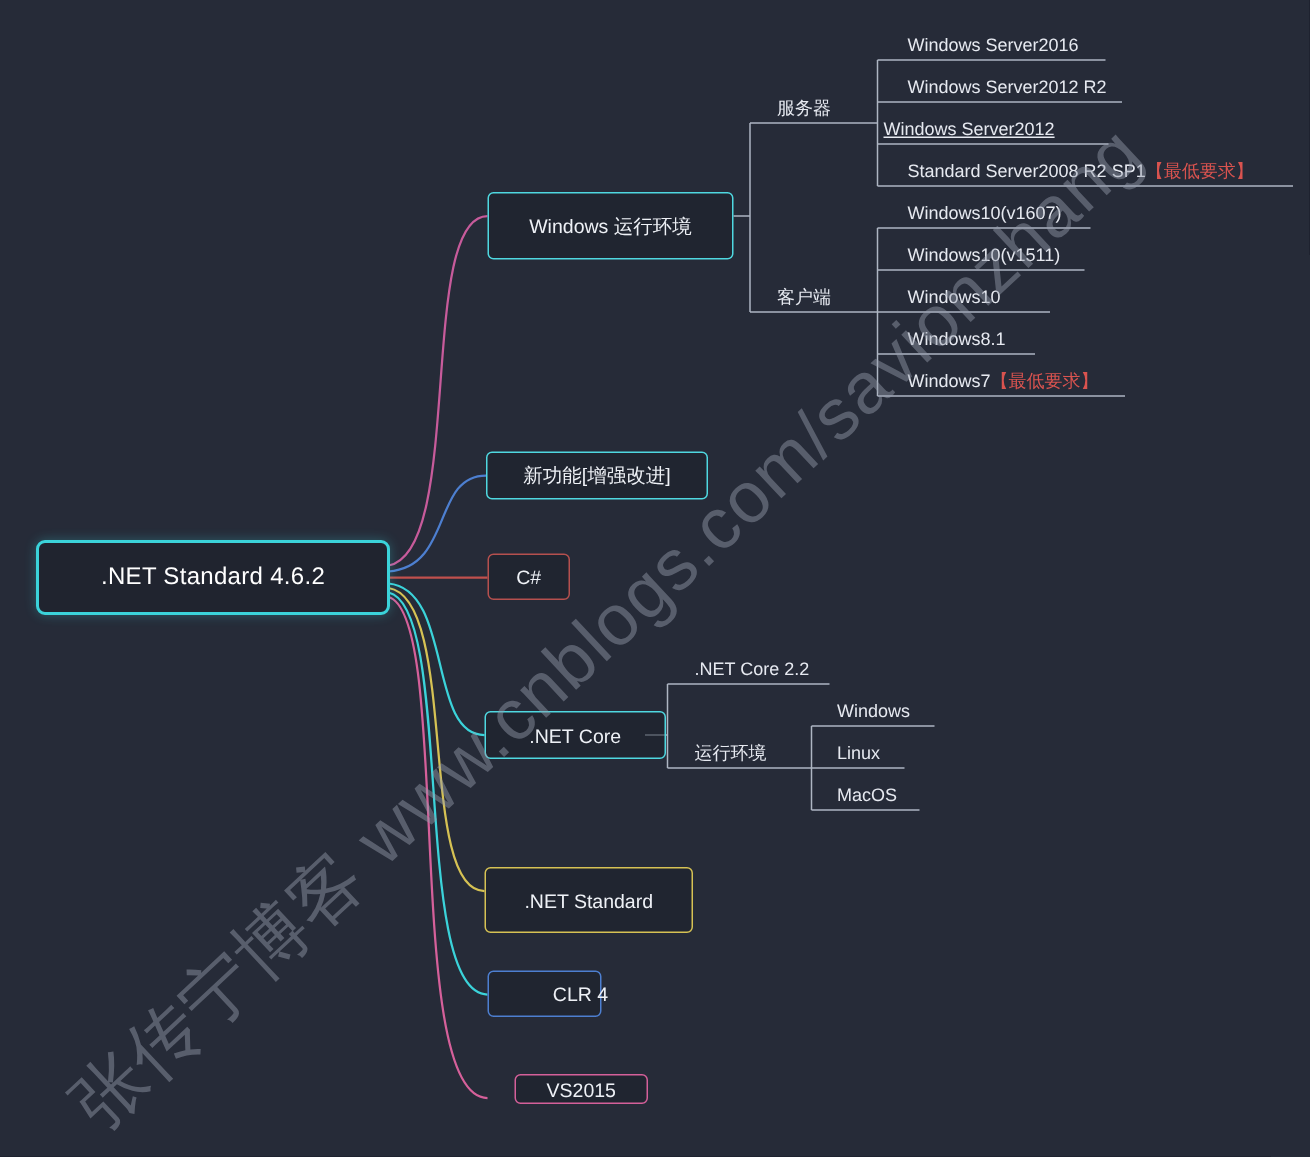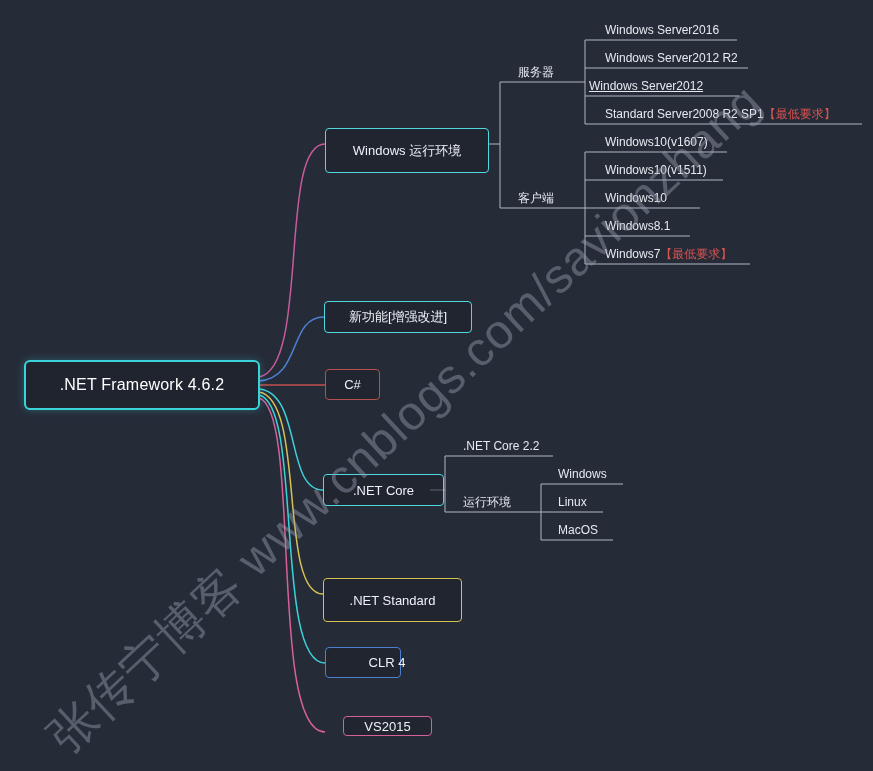--- a/index.html
+++ b/index.html
@@ -69,21 +69,21 @@
       <path d="M445,456 L553,456"></path>
       <path d="M445,512 L541,512"></path>
       <path d="M541,484 L541,540"></path>
       <path d="M541,484 L623,484"></path>
       <path d="M541,512 L603,512"></path>
       <path d="M541,540 L613,540"></path>
     </g>
   </svg>
 
   <div class="root-node" style="left: 24px; top: 360px; width: 236px; height: 50px; border-color: rgb(59, 211, 218);">
-    <span>.NET Framework 4.6.2</span>
+    <span>.NET Standard 4.6.2</span>
   </div>
 
   <div class="node" style="left: 325px; top: 128px; width: 164px; height: 45px; border-color: rgb(79, 216, 224);">
     <span>Windows 运行环境</span>
   </div>
   <div class="node" style="left: 324px; top: 301px; width: 148px; height: 32px; border-color: rgb(79, 216, 224);">
     <span>新功能[增强改进]</span>
   </div>
   <div class="node" style="left: 325px; top: 369px; width: 55px; height: 31px; border-color: rgb(181, 80, 78);">
     <span>C#</span>

